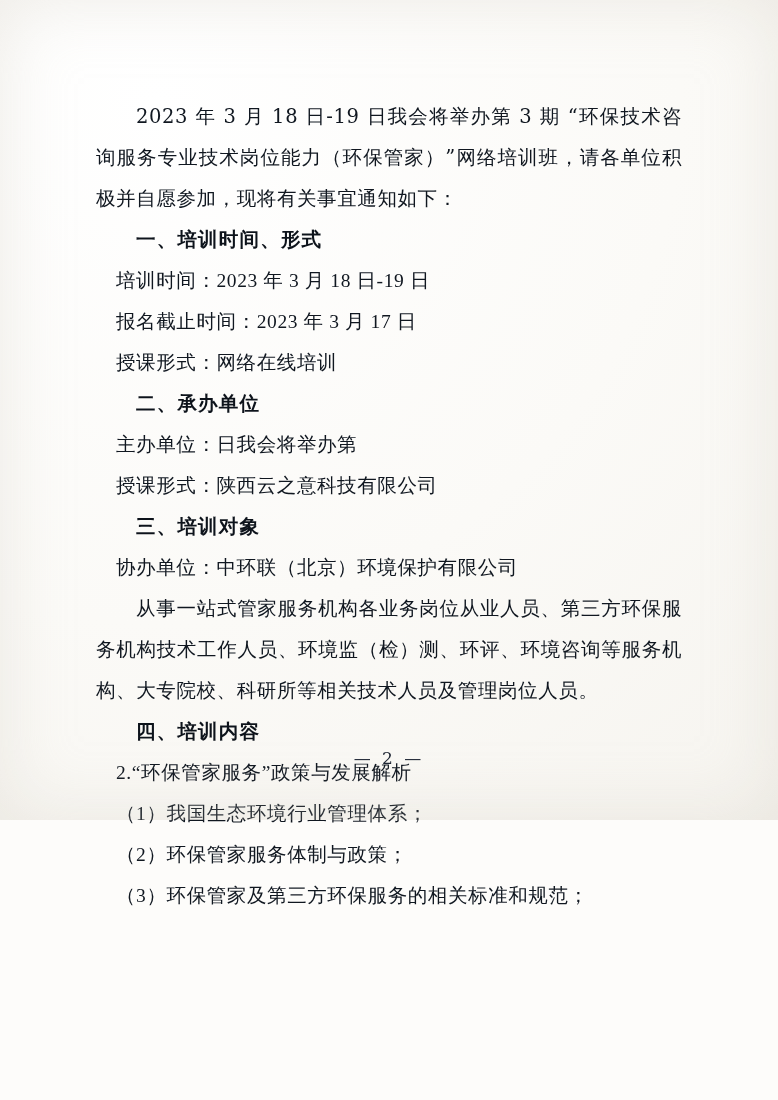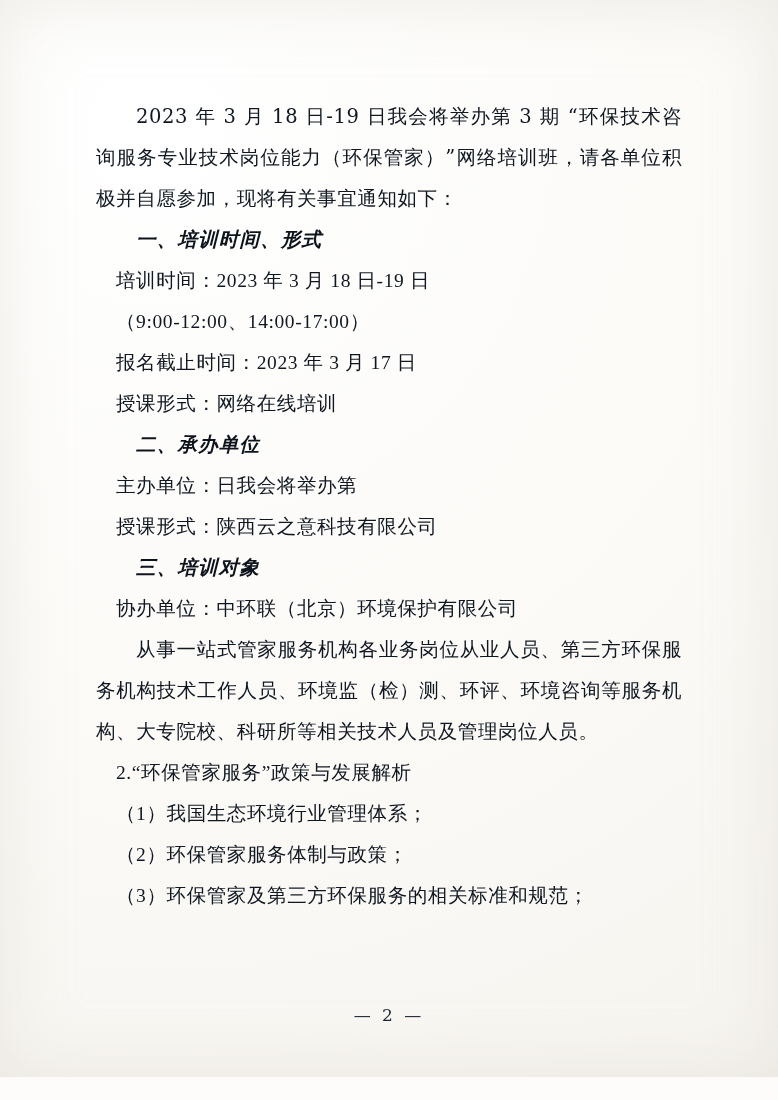--- a/index.html
+++ b/index.html
@@ -10,21 +10,21 @@
     width: 778px;
     height: 1100px;
     background: #fdfcfa;
     font-family: "DejaVu Serif", "Liberation Serif", serif;
     color: #121821;
     overflow: hidden;
   }
   .page {
     position: relative;
     width: 778px;
-    height: 1077px;
+    height: 820px;
     box-sizing: border-box;
     padding: 96px 96px 40px 96px;
     background:
       radial-gradient(circle at 20% 12%, #ffffff 0%, #fbfaf7 55%, #f6f4ef 100%);
   }
   .doc-body {
     font-size: 19.5px;
     line-height: 41px;
     letter-spacing: 0.6px;
     color: #101720;
@@ -36,21 +36,20 @@
   }
   .indent2 {
     text-indent: 40px;
   }
   .heading {
     margin: 0;
     font-weight: bold;
     text-indent: 40px;
     letter-spacing: 1.2px;
     color: #0d131b;
-    font-style: italic;
   }
   .sub {
     margin: 0;
     text-indent: 20px;
     font-family: Liberation Serif, serif;
   }
   .block {
     margin-bottom: 0;
   }
   .footer {
@@ -73,32 +72,32 @@
 </head>
 <body>
 
 <div class="page">
   <div class="doc-body">
 
     <p class="para indent2 block">2023 年 3 月 18 日-19 日我会将举办第 3 期 “环保技术咨询服务专业技术岗位能力（环保管家）”网络培训班，请各单位积极并自愿参加，现将有关事宜通知如下：</p>
 
     <p class="para heading block">一、培训时间、形式</p>
     <p class="para sub block">培训时间：2023 年 3 月 18 日-19 日</p>
-    <p class="para sub block">（9:00-12:00、14:00-17:00）</p>
     <p class="para sub block">报名截止时间：2023 年 3 月 17 日</p>
     <p class="para sub block">授课形式：网络在线培训</p>
 
     <p class="para heading block">二、承办单位</p>
     <p class="para sub block">主办单位：日我会将举办第</p>
     <p class="para sub block">授课形式：陕西云之意科技有限公司</p>
     <p class="para heading block">三、培训对象</p>
 
     <p class="para sub block">协办单位：中环联（北京）环境保护有限公司</p>
     <p class="para indent2 block">从事一站式管家服务机构各业务岗位从业人员、第三方环保服务机构技术工作人员、环境监（检）测、环评、环境咨询等服务机构、大专院校、科研所等相关技术人员及管理岗位人员。</p>
 
+    <p class="para heading block">四、培训内容</p>
     <p class="para sub block">2.“环保管家服务”政策与发展解析</p>
     <p class="para sub block">（1）我国生态环境行业管理体系；</p>
     <p class="para sub block">（2）环保管家服务体制与政策；</p>
     <p class="para sub block">（3）环保管家及第三方环保服务的相关标准和规范；</p>
 
   </div>
 
   <div class="footer">— 2 —</div>
   <div class="page-edge"></div>
 </div>

